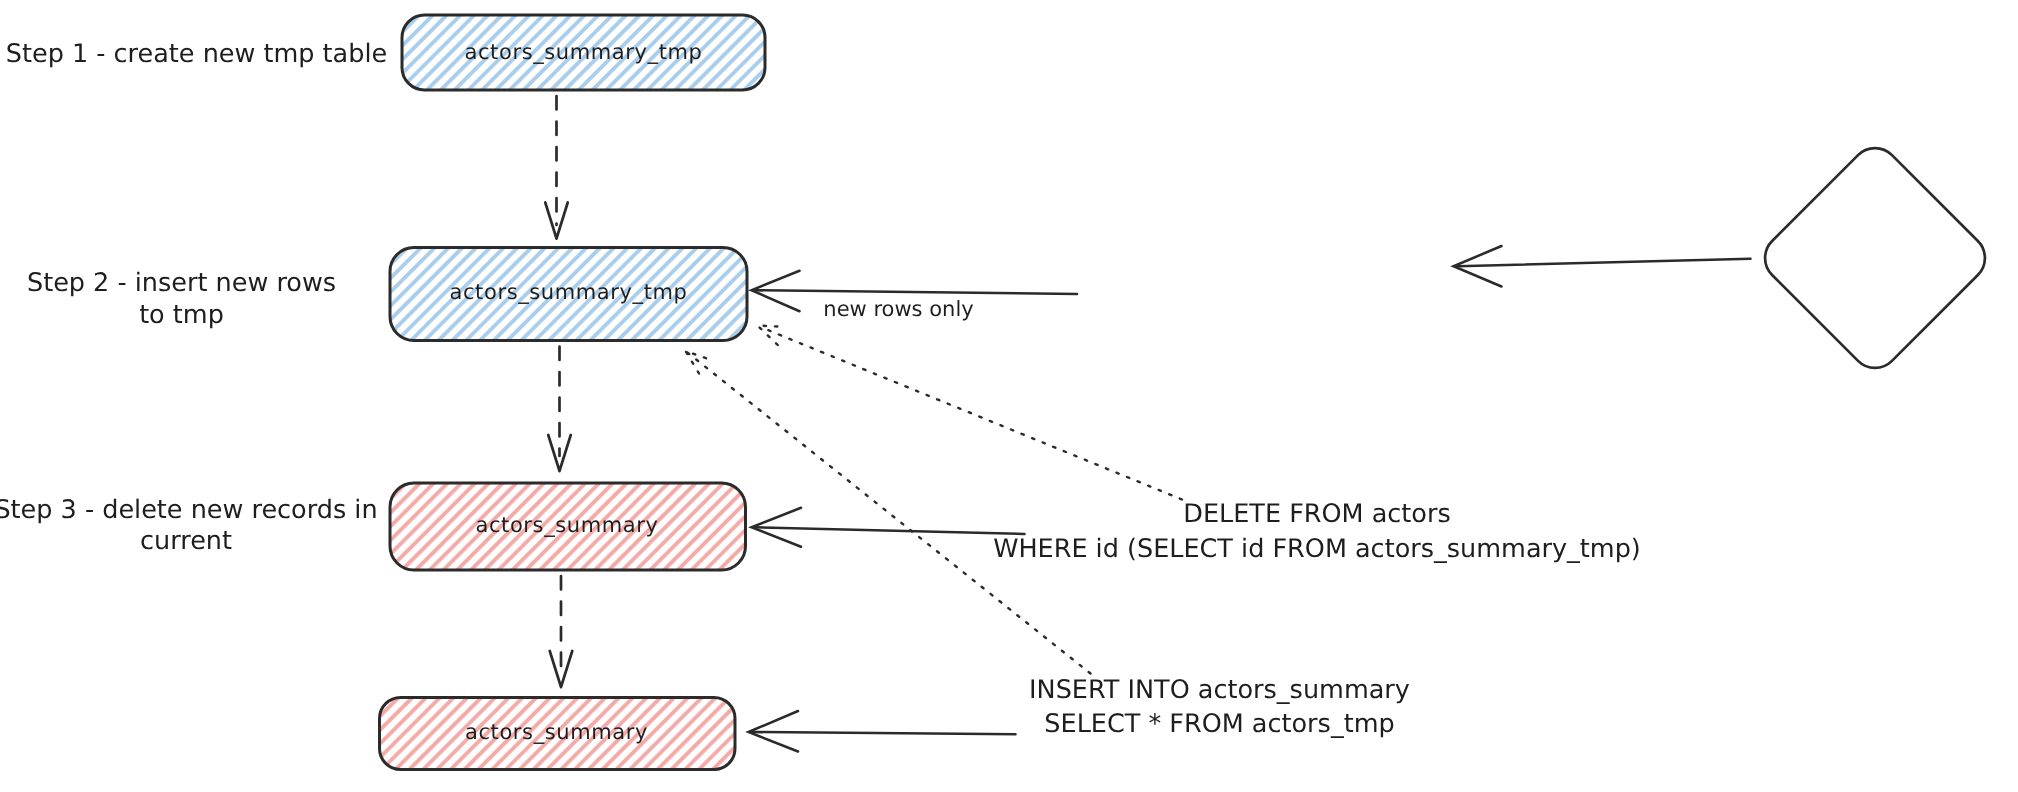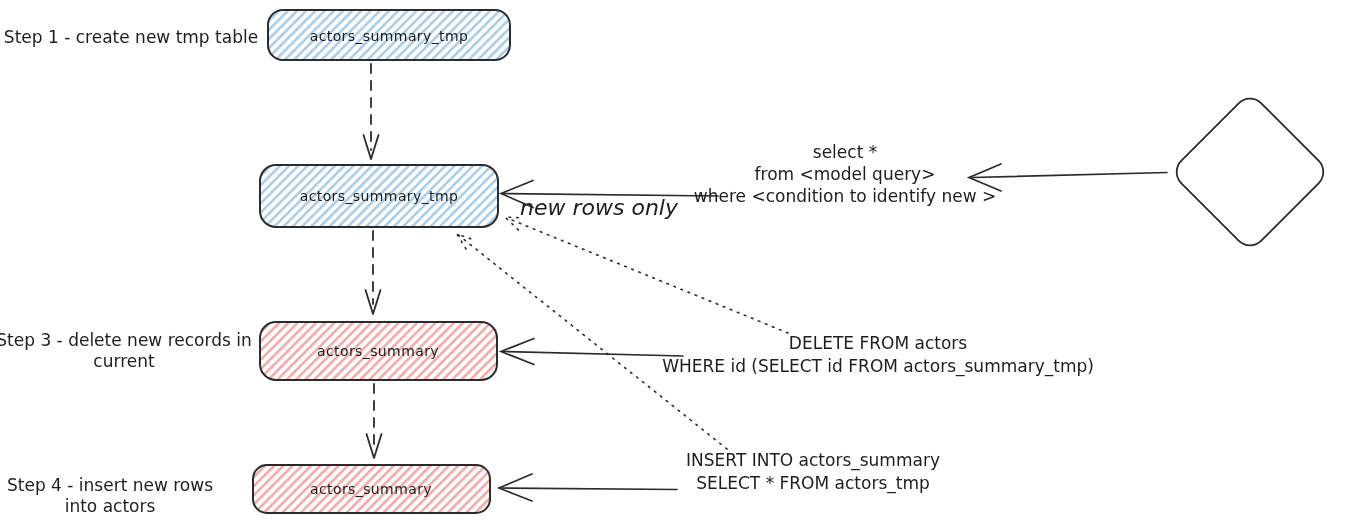--- a/index.html
+++ b/index.html
@@ -17,21 +17,21 @@
     transform:translate(-50%,-50%);
     white-space:pre-line;
     text-align:center;
     color:#1e1e1e;
     font-size:17px;
     line-height:21px;
   }
   .box-label{font-size:14px;letter-spacing:.4px;}
   .sql{line-height:23px;}
   .sel{line-height:22px;}
-  .small-note{font-size:22px;font-style:italic;}
+  .small-note{font-size:14px;}
 </style>
 </head>
 <body>
 
 <div class="canvas">
 
   <svg width="1345" height="528" viewBox="0 0 1345 528">
     <defs>
       <pattern id="hatchBlue" width="6.5" height="6.5" patternUnits="userSpaceOnUse" patternTransform="rotate(45)">
         <line x1="3.2" y1="-1" x2="3.2" y2="7.5" stroke-width="2.6" stroke="#a9cdea"></line>
@@ -76,32 +76,29 @@
     <g stroke="#2b2b2b" stroke-width="1.6" fill="none" stroke-linecap="round" stroke-dasharray="1.6 6">
       <path d="M 788 333 L 507 218"></path>
       <path d="M 518.5 230 L 505 217 L 524 218"></path>
 
       <path d="M 727 449 L 457 234"></path>
       <path d="M 466 249 L 457 234 L 474 240"></path>
     </g>
   </svg>
 
   <div class="t" style="left:131px;top:37px">Step 1 - create new tmp table</div>
+  <div class="t" style="left:121px;top:200px">Step 2 - insert new rows
+to tmp</div>
   <div class="t" style="left:124px;top:351px">Step 3 - delete new records in
 current</div>
-  <div class="t" style="left:110px;top:496px">Step 4 - insert new rows
-into actors</div>
 
   <div class="t box-label" style="left:389px;top:36px">actors_summary_tmp</div>
   <div class="t box-label" style="left:379px;top:196px">actors_summary_tmp</div>
   <div class="t box-label" style="left:378px;top:351px">actors_summary</div>
   <div class="t box-label" style="left:371px;top:489px">actors_summary</div>
 
   <div class="t small-note" style="left:599px;top:207px">new rows only</div>
-  <div class="t sel" style="left:845px;top:174px">select *
-from &lt;model query&gt;
-where &lt;condition to identify new &gt;</div>
   <div class="t sql" style="left:813px;top:472px">INSERT INTO actors_summary
 SELECT * FROM actors_tmp</div>
   <div class="t sql" style="left:878px;top:355px">DELETE FROM actors
 WHERE id (SELECT id FROM actors_summary_tmp)</div>
 
 </div>
 
 </body></html>

